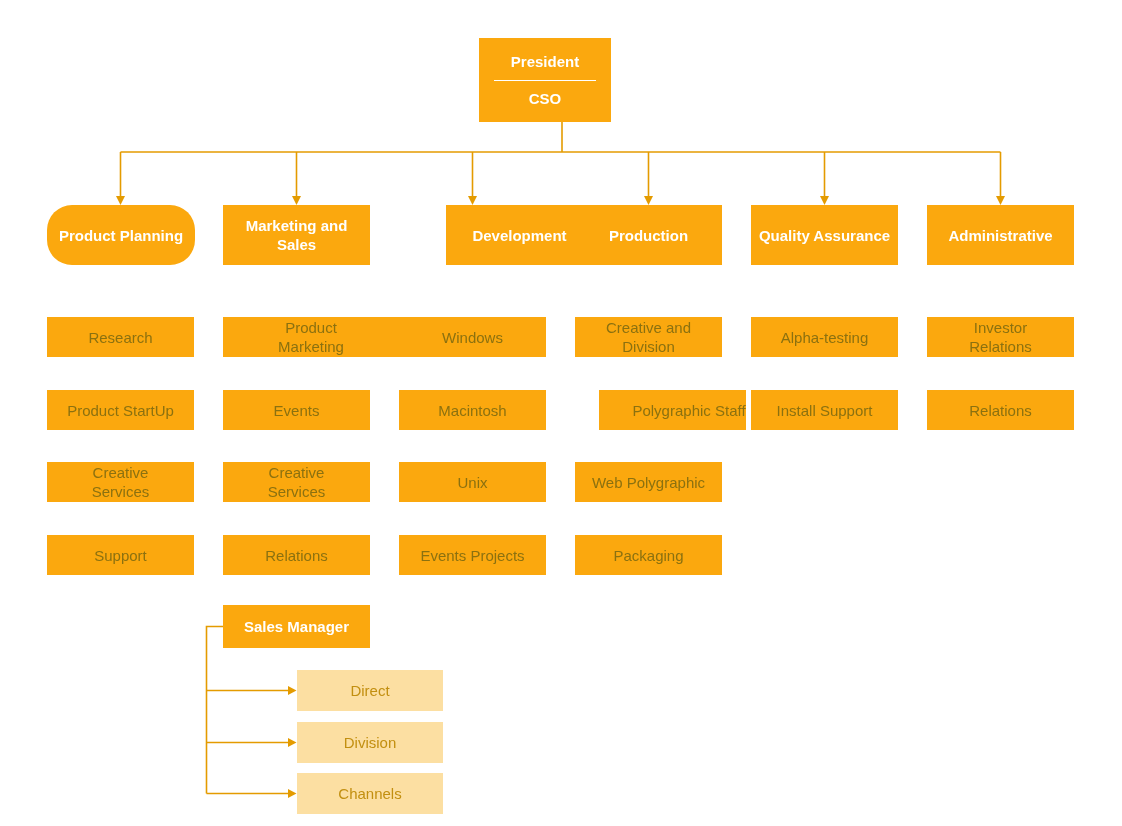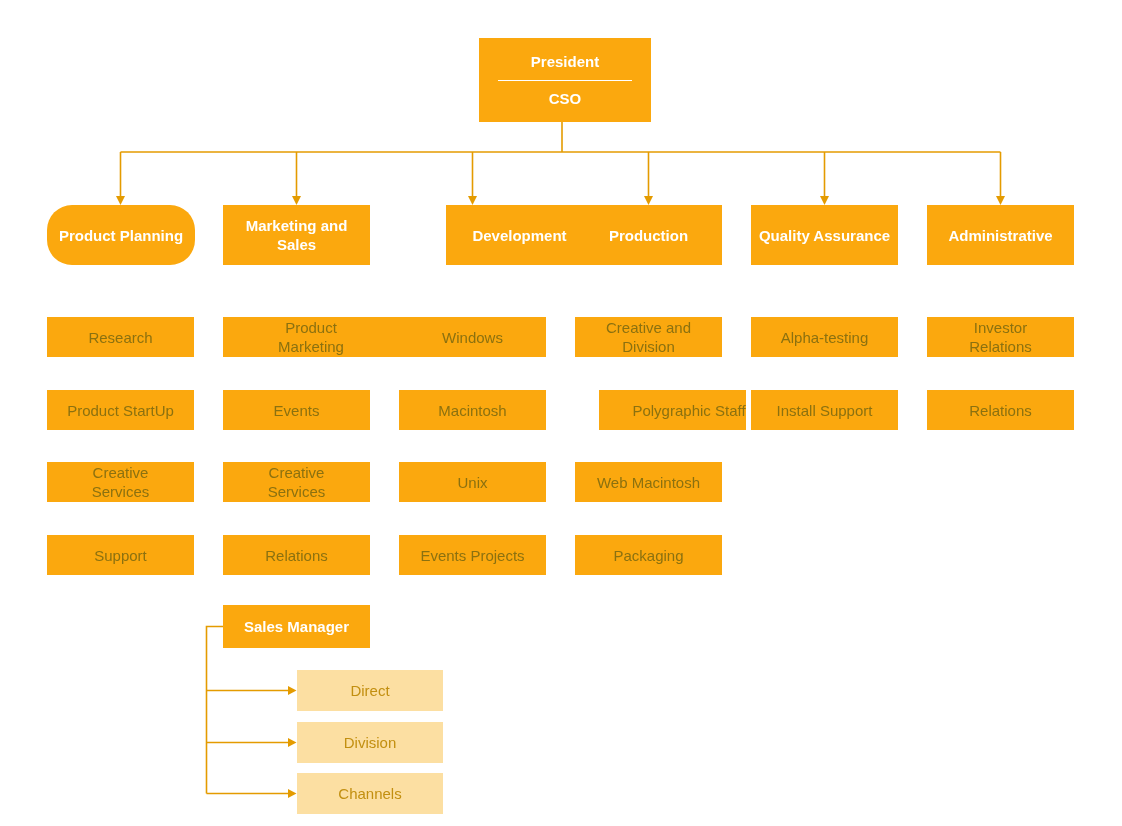--- a/index.html
+++ b/index.html
@@ -60,21 +60,21 @@
       <polygon points="996,196 1005,196 1000.5,205" fill="#E49B00"></polygon>
       <path d="M223 626.5 H206.5 V793.5" fill="none" stroke="#E49B00" stroke-width="1.6"></path>
       <path d="M206.5 690.5 H288" fill="none" stroke="#E49B00" stroke-width="1.6"></path>
       <polygon points="288,686 288,695 296.5,690.5" fill="#E49B00"></polygon>
       <path d="M206.5 742.5 H288" fill="none" stroke="#E49B00" stroke-width="1.6"></path>
       <polygon points="288,738 288,747 296.5,742.5" fill="#E49B00"></polygon>
       <path d="M206.5 793.5 H288" fill="none" stroke="#E49B00" stroke-width="1.6"></path>
       <polygon points="288,789 288,798 296.5,793.5" fill="#E49B00"></polygon>
     </svg>
 
-  <div class="box root" style="left:479px;top:38px;width:172px;height:84px;">
+  <div class="box root" style="left:479px;top:38px;width:132px;height:84px;">
     <div>President</div>
     <div class="root-divider"></div>
     <div>CSO</div>
   </div>
 
   <div id="nodes">
       <div class="box l2" style="left: 47px; top: 205px; width: 148px; height: 60px; border-radius: 25px;">Product Planning</div>
       <div class="box l3" style="left: 47px; top: 317px; width: 147px; height: 40px;">Research</div>
       <div class="box l3" style="left: 47px; top: 390px; width: 147px; height: 40px;">Product StartUp</div>
       <div class="box l3" style="left: 47px; top: 462px; width: 147px; height: 40px;">Creative
@@ -90,21 +90,21 @@
       <div class="box l3" style="left: 223px; top: 535px; width: 147px; height: 40px;">Relations</div>
       <div class="box l2" style="left: 399px; top: 205px; width: 147px; height: 60px; margin-left: 47px;">Development</div>
       <div class="box l3" style="left: 399px; top: 317px; width: 147px; height: 40px; text-align: center;">Windows</div>
       <div class="box l3" style="left: 399px; top: 390px; width: 147px; height: 40px;">Macintosh</div>
       <div class="box l3" style="left: 399px; top: 462px; width: 147px; height: 40px;">Unix</div>
       <div class="box l3" style="left: 399px; top: 535px; width: 147px; height: 40px;">Events Projects</div>
       <div class="box l2" style="left: 575px; top: 205px; width: 147px; height: 60px;">Production</div>
       <div class="box l3" style="left: 575px; top: 317px; width: 147px; height: 40px;">Creative and
 Division</div>
       <div class="box l3" style="left: 599px; top: 390px; width: 147px; height: 40px; padding-left: 33px;">Polygraphic Staff</div>
-      <div class="box l3" style="left: 575px; top: 462px; width: 147px; height: 40px;">Web Macintosh</div>
+      <div class="box l3" style="left: 575px; top: 462px; width: 147px; height: 40px;">Web Polygraphic</div>
       <div class="box l3" style="left: 575px; top: 535px; width: 147px; height: 40px;">Packaging</div>
       <div class="box l2" style="left: 751px; top: 205px; width: 147px; height: 60px;">Quality Assurance</div>
       <div class="box l3" style="left: 751px; top: 317px; width: 147px; height: 40px;">Alpha-testing</div>
       <div class="box l3" style="left: 751px; top: 390px; width: 147px; height: 40px;">Install Support</div>
       <div class="box l2" style="left: 927px; top: 205px; width: 147px; height: 60px;">Administrative</div>
       <div class="box l3" style="left: 927px; top: 317px; width: 147px; height: 40px;">Investor
 Relations</div>
       <div class="box l3" style="left: 927px; top: 390px; width: 147px; height: 40px;">Relations</div>
       <div class="box l2" style="left: 223px; top: 605px; width: 147px; height: 43px;">Sales Manager</div>
       <div class="box sub" style="left: 297px; top: 670px; width: 146px; height: 41px;">Direct</div>

